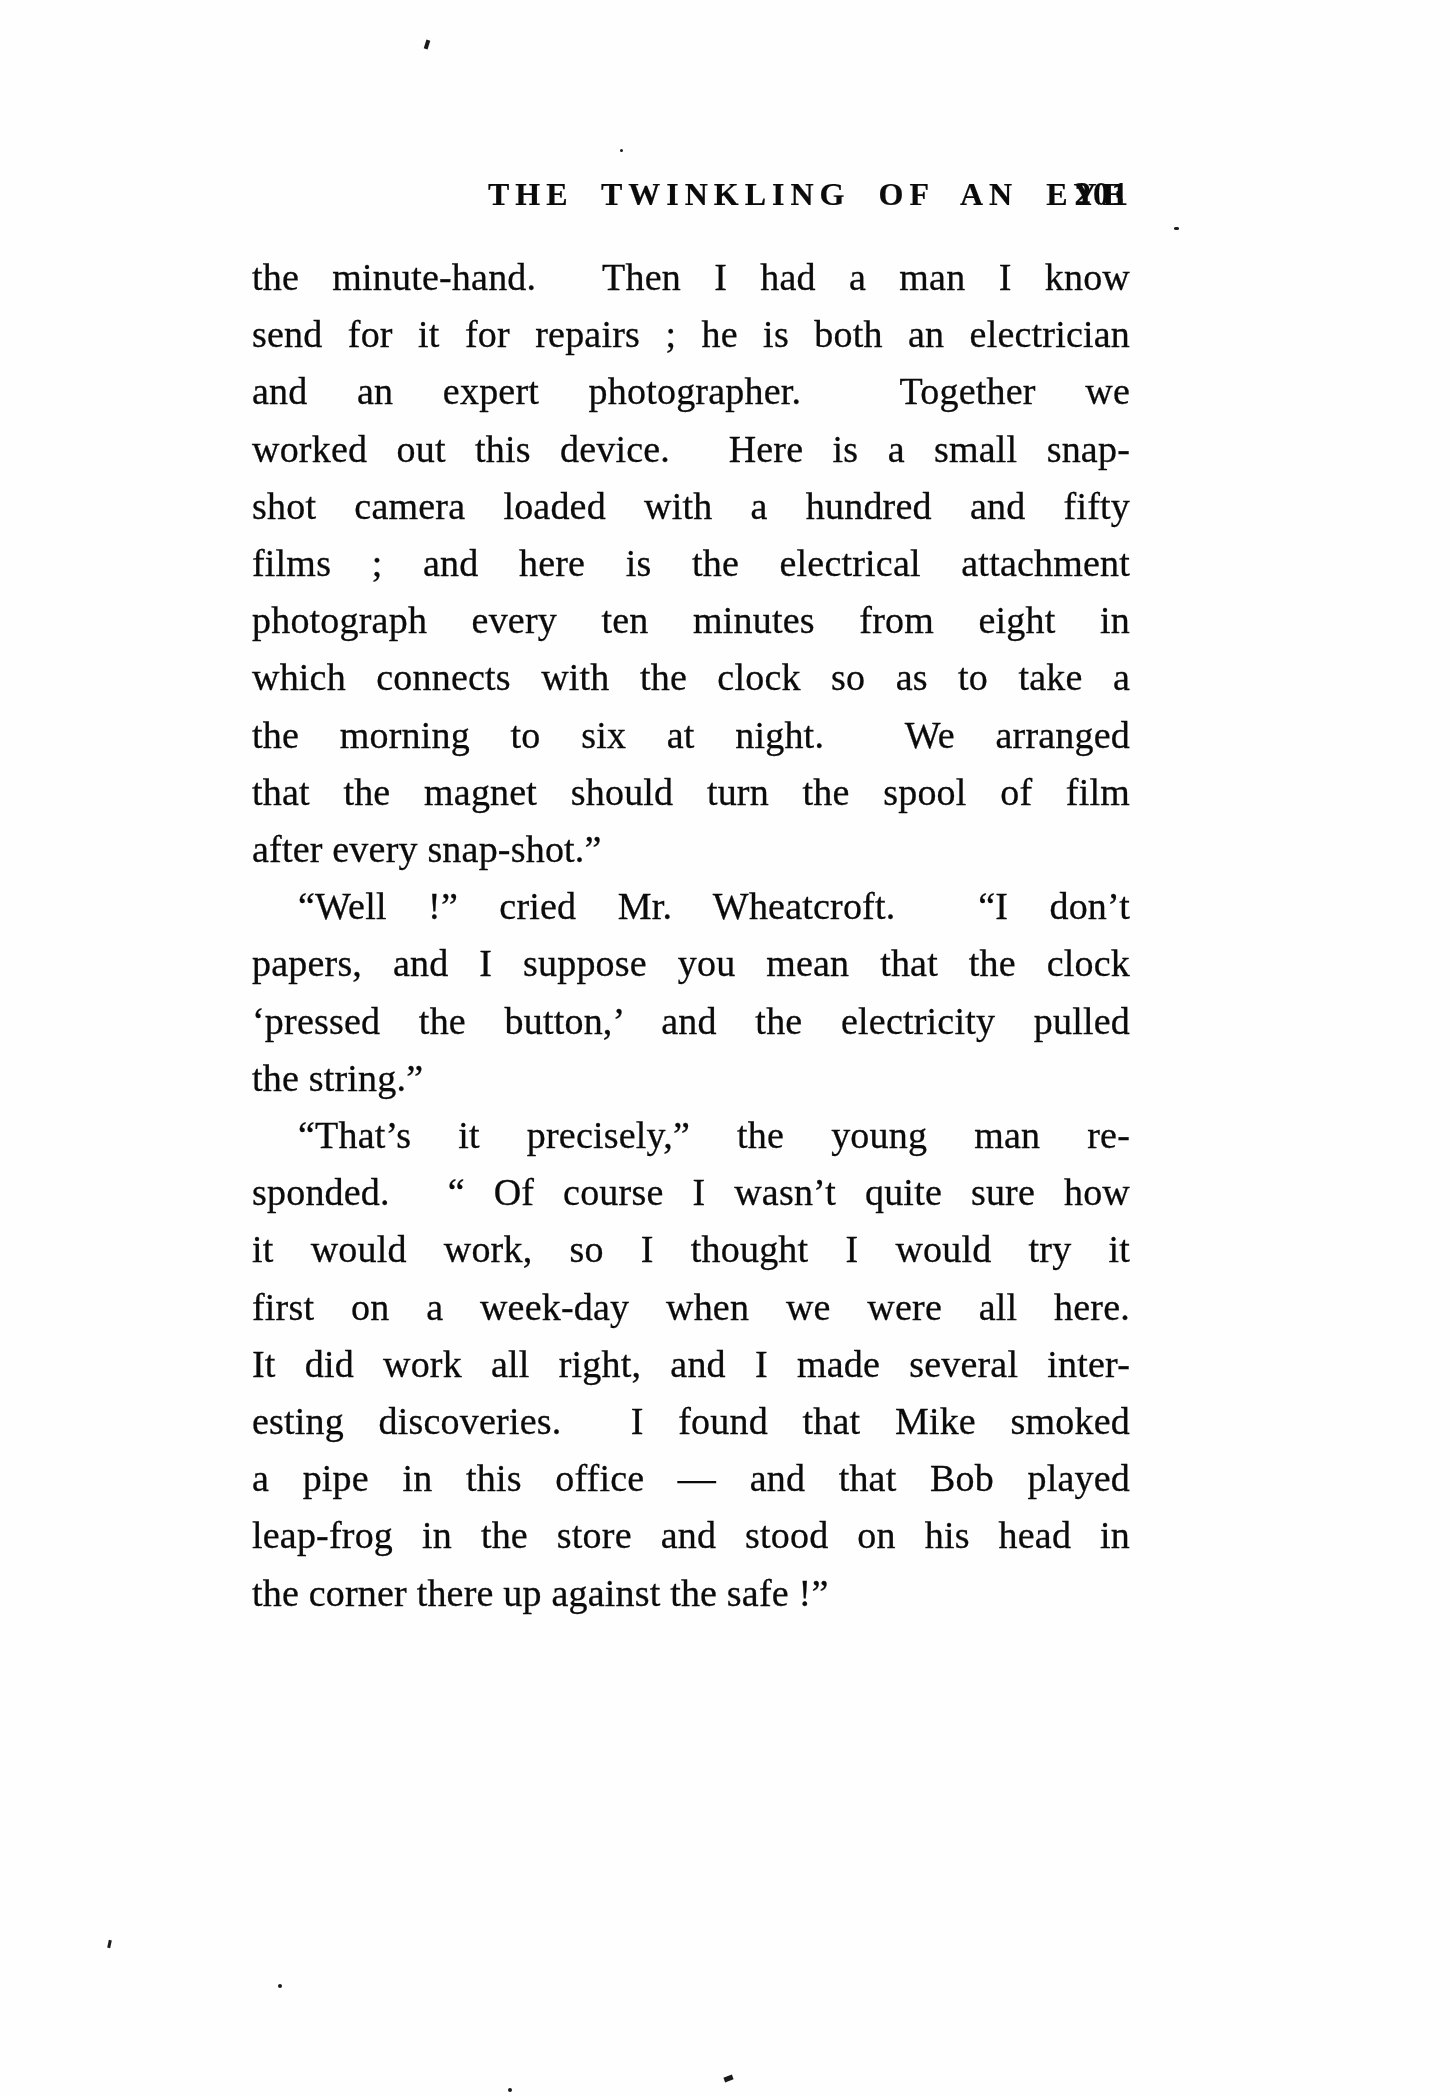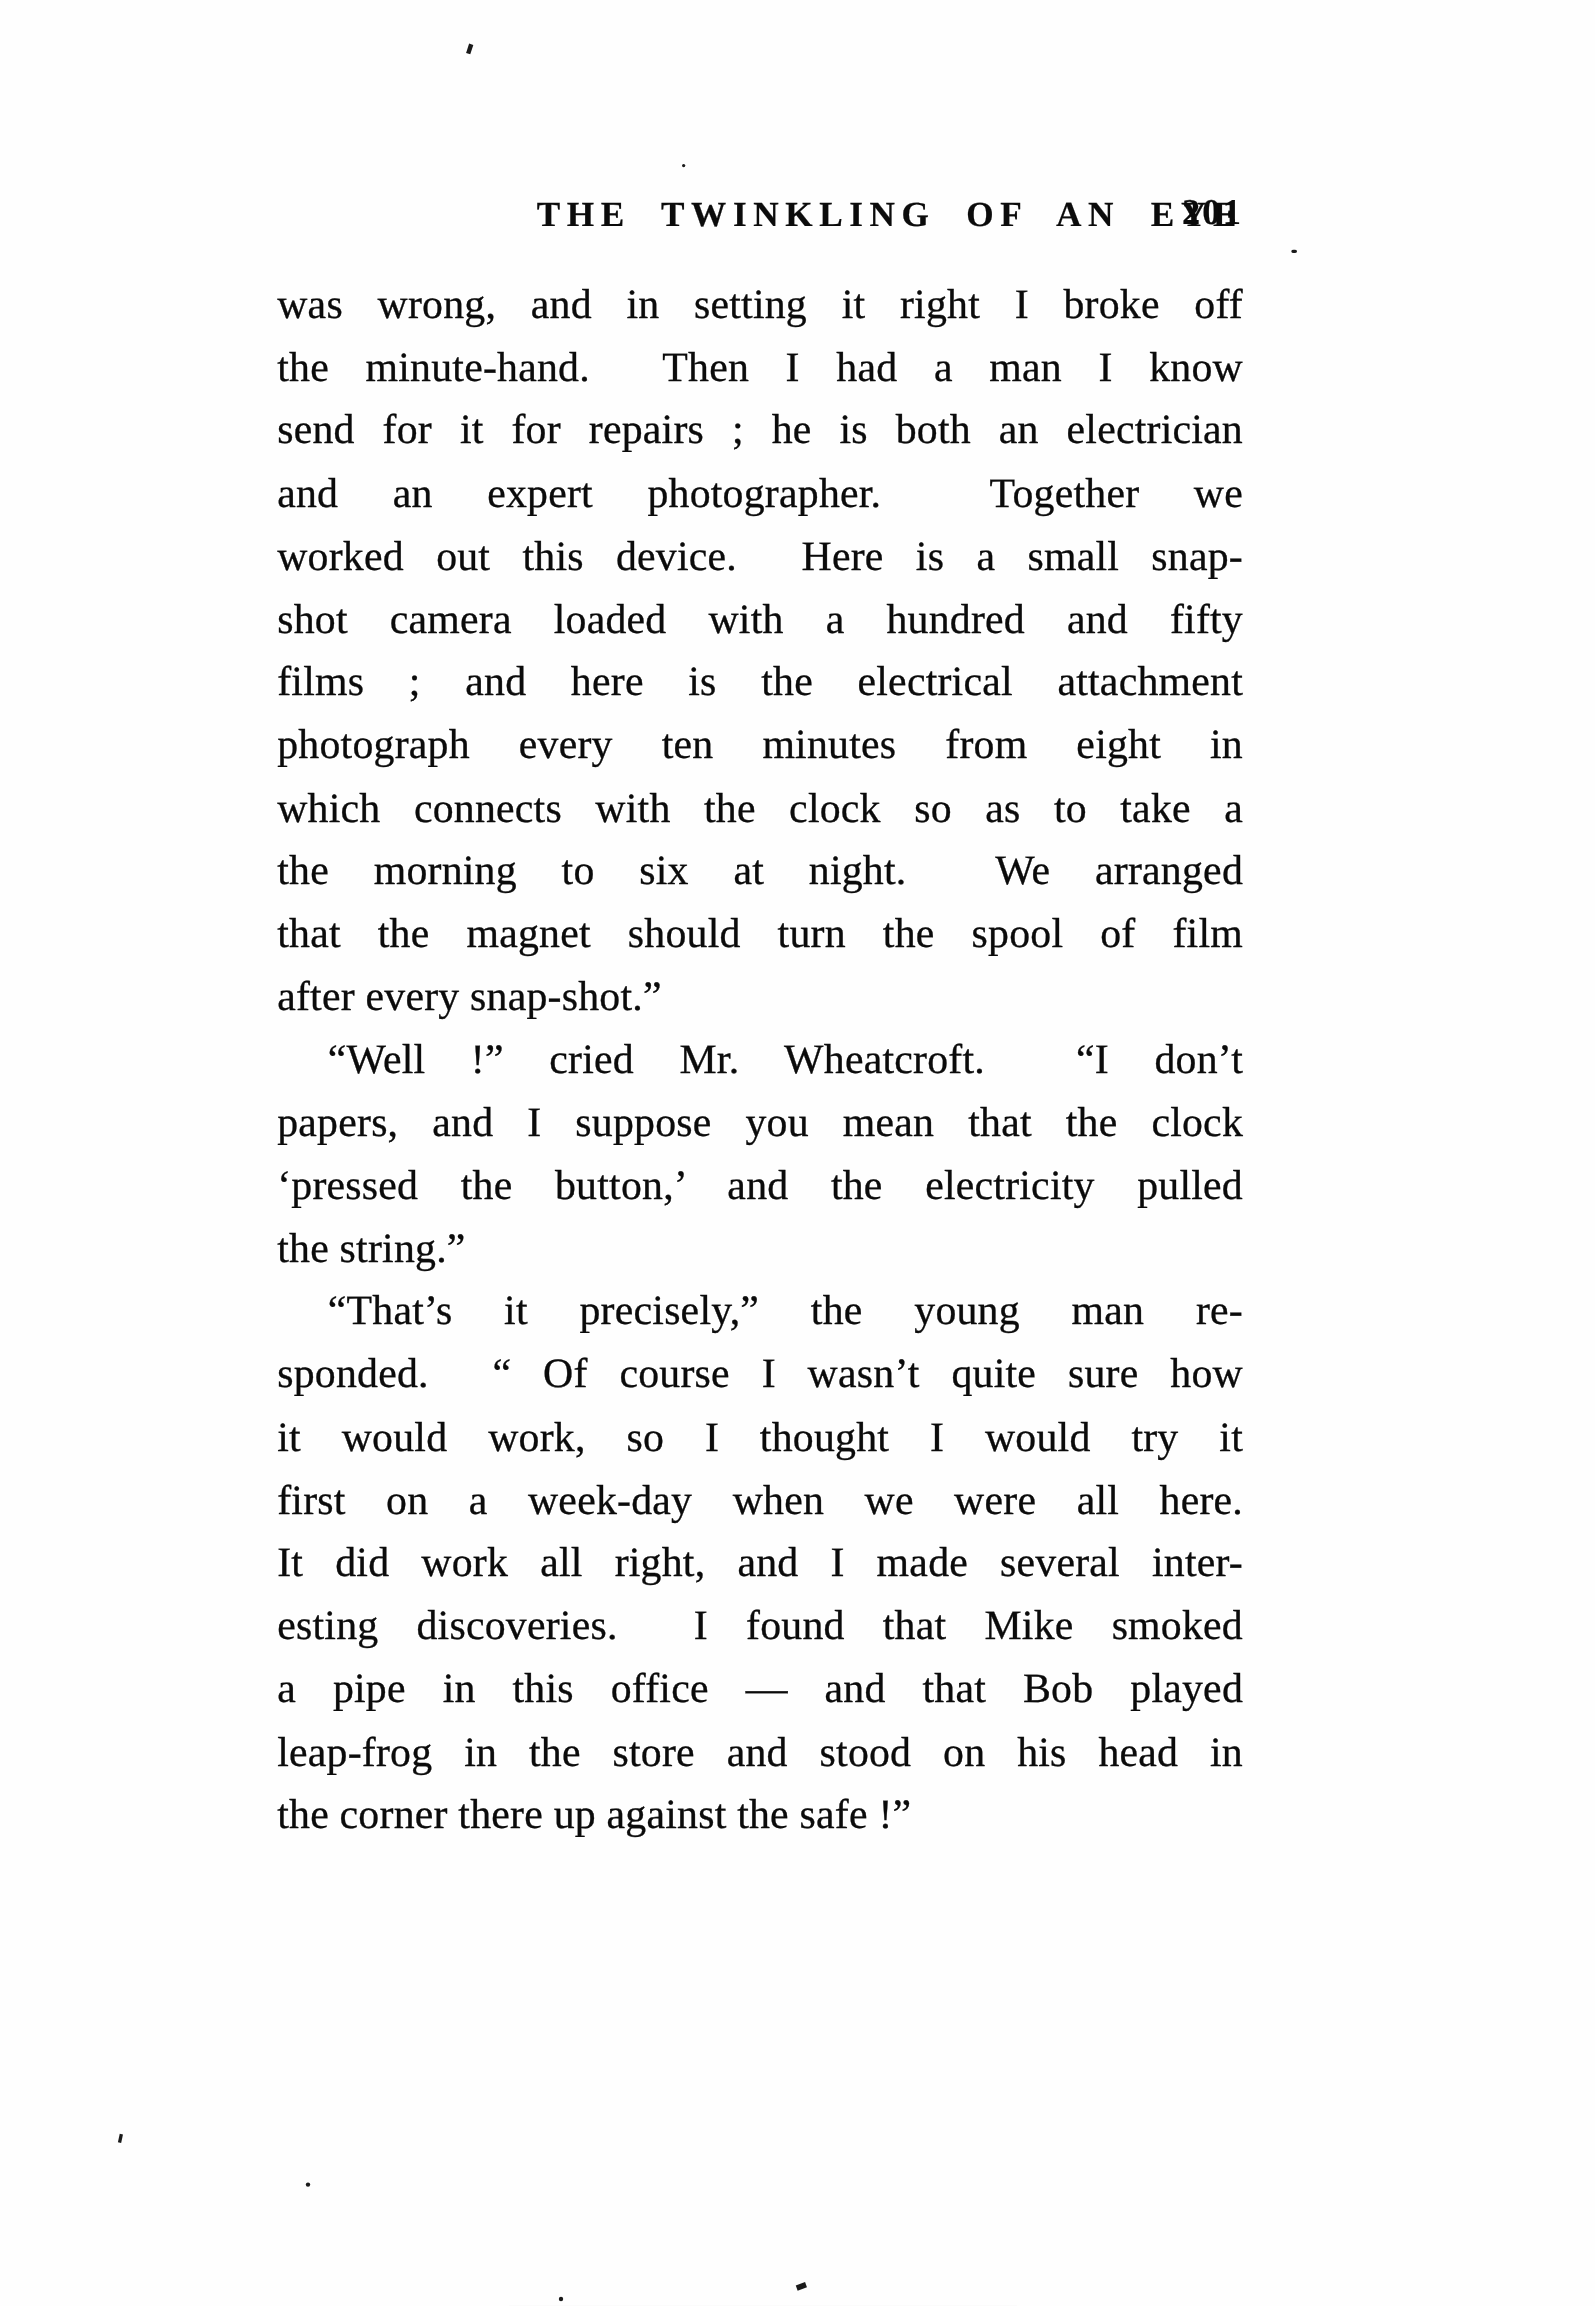--- a/index.html
+++ b/index.html
@@ -70,21 +70,20 @@
 <body>
 
 <div class="page">
 
   <div class="running-head">
     <span class="chapter-title">THE TWINKLING OF AN EYE</span>
     <span class="folio">201</span>
   </div>
 
   <div class="text-block" id="text-block">
-      <div class="line">was wrong, and in setting it right I broke off</div>
       <div class="line">the minute-hand.  Then I had a man I know</div>
       <div class="line">send for it for repairs ; he is both an electrician</div>
       <div class="line">and an expert photographer.  Together we</div>
       <div class="line">worked out this device.  Here is a small snap-</div>
       <div class="line">shot camera loaded with a hundred and fifty</div>
       <div class="line">films ; and here is the electrical attachment</div>
       <div class="line">photograph every ten minutes from eight in</div>
       <div class="line">which connects with the clock so as to take a</div>
       <div class="line">the morning to six at night.  We arranged</div>
       <div class="line">that the magnet should turn the spool of film</div>

